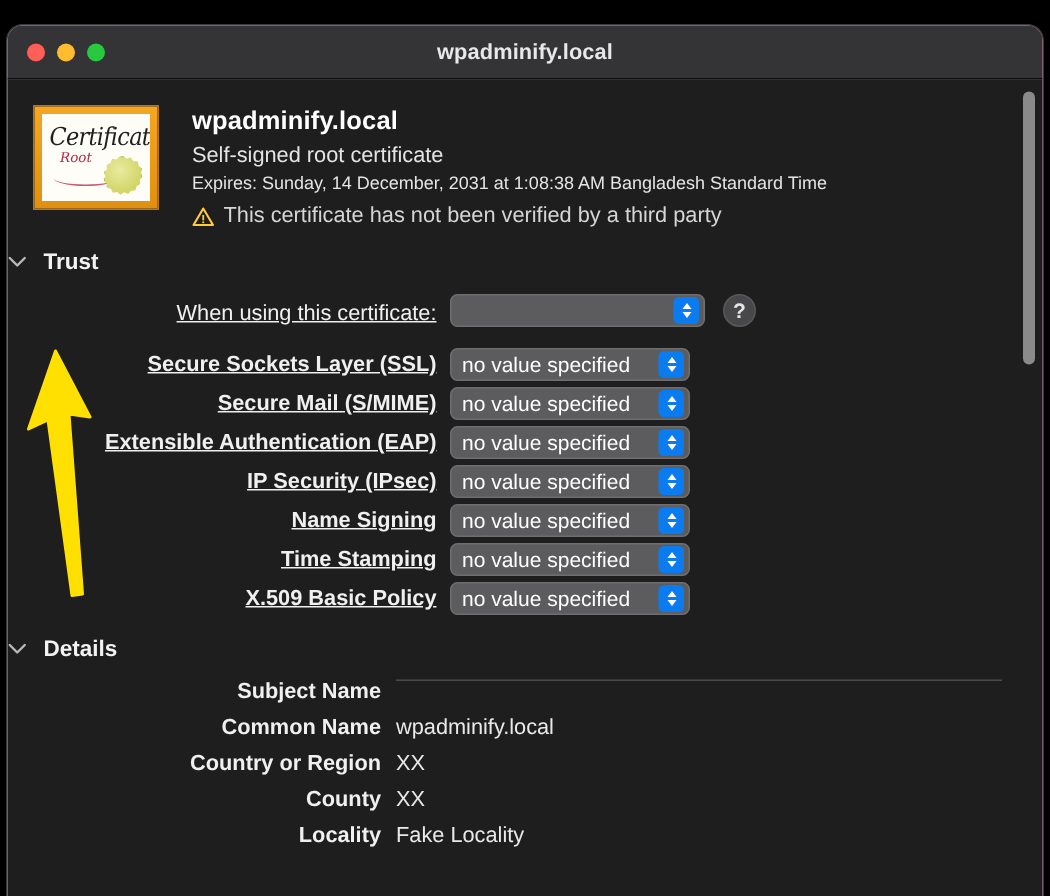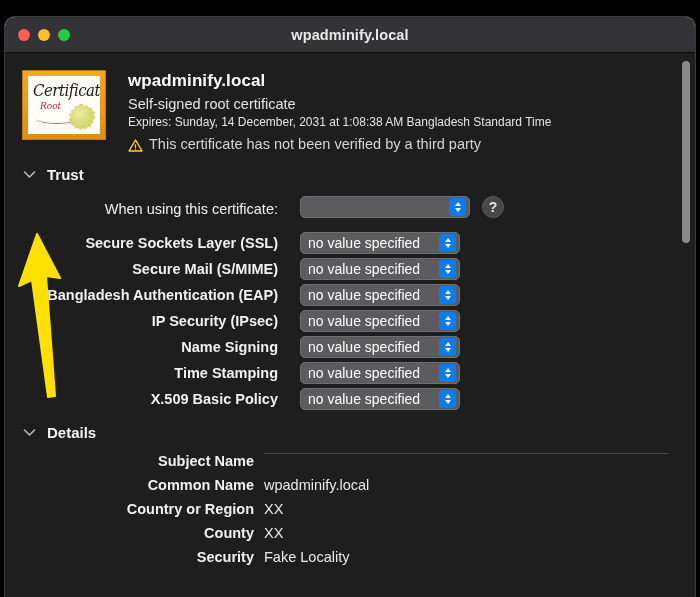--- a/index.html
+++ b/index.html
@@ -164,60 +164,60 @@
     margin-bottom: 3px;
   }
   .cert-expires {
     font-size: 12px;
     color: #e4e4e4;
     line-height: 1.33;
     max-width: 470px;
   }
   .cert-warning {
     display: flex;
-    align-items: flex-end;
+    align-items: center;
     margin-top: 5px;
     gap: 6px;
   }
   .warn-tri { flex: none; margin-top: 2px; }
   .cert-warning-text {
     font-size: 14.5px;
     color: #d5d5d5;
   }
 
   
   .section-head {
     display: flex;
     align-items: center;
     gap: 11px;
-    padding-left: 18px;
     margin-top: 14px;
   }
   .chevron { display: block; }
   .section-title {
     font-size: 15px;
     font-weight: bold;
     color: #f2f2f2;
   }
 
   
   .trust-body { margin-top: 13px; }
 
   .form-row {
     display: flex;
     align-items: center;
     margin-bottom: 6px;
   }
   .form-label {
     width: 295px;
     text-align: right;
-    padding-right: 22px;
+    padding-right: 9px;
     font-size: 14.5px;
     font-weight: bold;
     color: #f0f0f0;
+    text-decoration: underline;
   }
   .form-label.light {
     font-weight: normal;
   }
 
   .popup {
     position: relative;
     background: #5c5c5e;
     border: 0.5px solid #6e6e70;
     border-radius: 5px;
@@ -384,21 +384,21 @@
             <span class="form-label">Secure Mail (S/MIME)</span>
             <div class="popup trustval">
               <span>no value specified</span>
               <span class="stepper">
                 <span class="ar up"></span>
                 <span class="ar down"></span>
               </span>
             </div>
           </div>
           <div class="form-row">
-            <span class="form-label">Bangladesh Authentication (EAP)</span>
+            <span class="form-label">Extensible Authentication (EAP)</span>
             <div class="popup trustval">
               <span>no value specified</span>
               <span class="stepper">
                 <span class="ar up"></span>
                 <span class="ar down"></span>
               </span>
             </div>
           </div>
           <div class="form-row">
             <span class="form-label">IP Security (IPsec)</span>
@@ -461,21 +461,21 @@
         </div>
         <div class="detail-row">
           <span class="detail-label">Country or Region</span>
           <span class="detail-value">XX</span>
         </div>
         <div class="detail-row">
           <span class="detail-label">County</span>
           <span class="detail-value">XX</span>
         </div>
         <div class="detail-row">
-          <span class="detail-label">Security</span>
+          <span class="detail-label">Locality</span>
           <span class="detail-value">Fake Locality</span>
         </div>
       </div>
 
     <svg class="annot-arrow" width="60" height="180" viewBox="0 0 60 180">
       <path d="M27 6 L50 50 L36 48 L45 168 L38 169 L22 52 L9 58 Z" fill="#ffe000" stroke="#ffe000" stroke-width="2" stroke-linejoin="round"></path>
     </svg>
 
   </div>
 </div>

